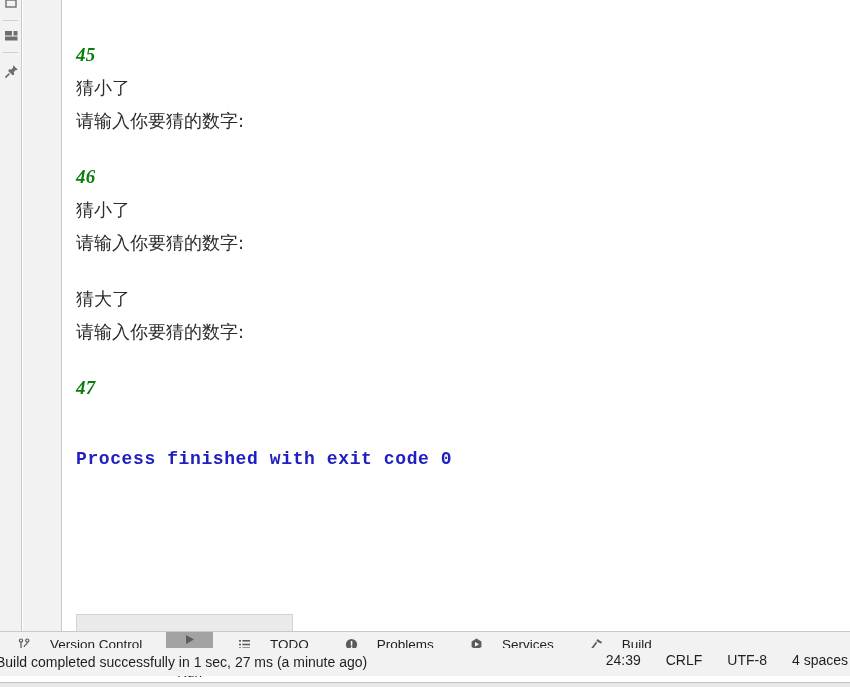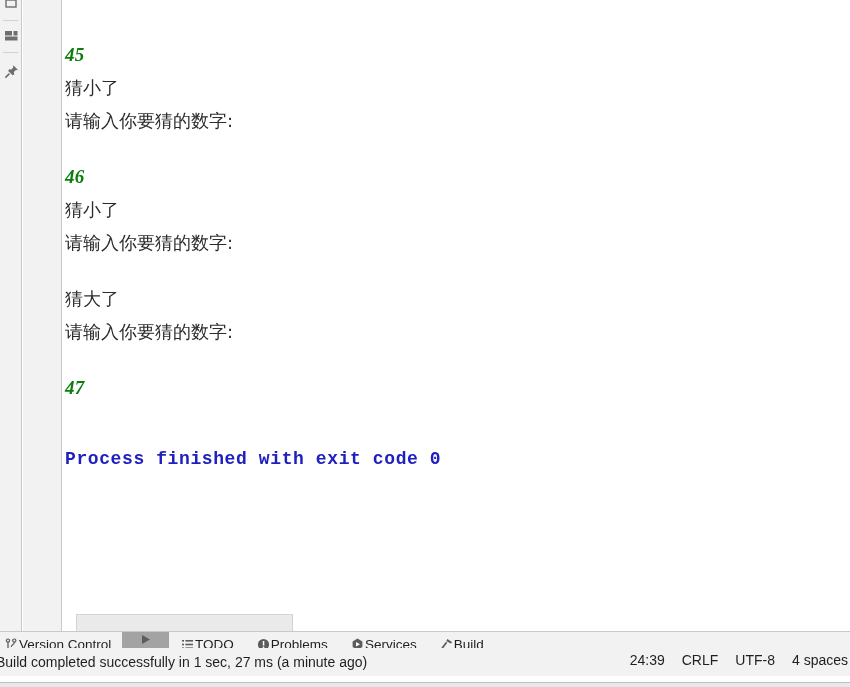--- a/index.html
+++ b/index.html
@@ -59,21 +59,21 @@
   .console {
     position: absolute;
     left: 63px; top: 0;
     width: 787px;
     height: 631px;
     background: #ffffff;
     overflow: hidden;
     padding-top: 38px;
   }
   .console-inner {
-    padding-left: 2px;
+    padding-left: 13px;
   }
 
   .out-block { margin-bottom: 23px; }
 
   .line-input {
     color: #0b7d0b;
     font-family: "Liberation Serif", serif;
     font-weight: bold;
     font-style: italic;
     font-size: 19px;
@@ -117,27 +117,28 @@
     height: 27px;
     background: #f2f2f2;
     border-top: 1px solid #c9c9c9;
     border-bottom: 1px solid #b5b5b5;
     display: flex;
     align-items: stretch;
   }
   .tb-item {
     display: flex;
     align-items: center;
-    gap: 0;
+    gap: 18px;
     padding: 0 11px;
     height: 100%;
     font-size: 13.5px;
     color: #1f1f1f;
     white-space: nowrap;
     cursor: default;
+    margin-left: 13px;
   }
   .tb-item.first { padding-left: 4px; }
   .tb-item.active { background: #a3a3a3; flex-direction: column; }
   .tb-icon {
     width: 15px; height: 15px;
     display: flex; align-items: center; justify-content: center;
     flex: none;
   }
 
   
@@ -157,21 +158,21 @@
     color: #1f1f1f;
     white-space: nowrap;
   }
   .status-right {
     position: absolute;
     right: 0;
     top: 0;
     height: 24px;
     display: flex;
     align-items: center;
-    gap: 17px;
+    gap: 25px;
     padding-right: 2px;
     font-size: 14px;
     color: #1f1f1f;
     white-space: nowrap;
   }
   .statusbar-bottomline {
     position: absolute;
     left: 0; top: 682px;
     width: 850px; height: 5px;
     background: #e8e8e8;

